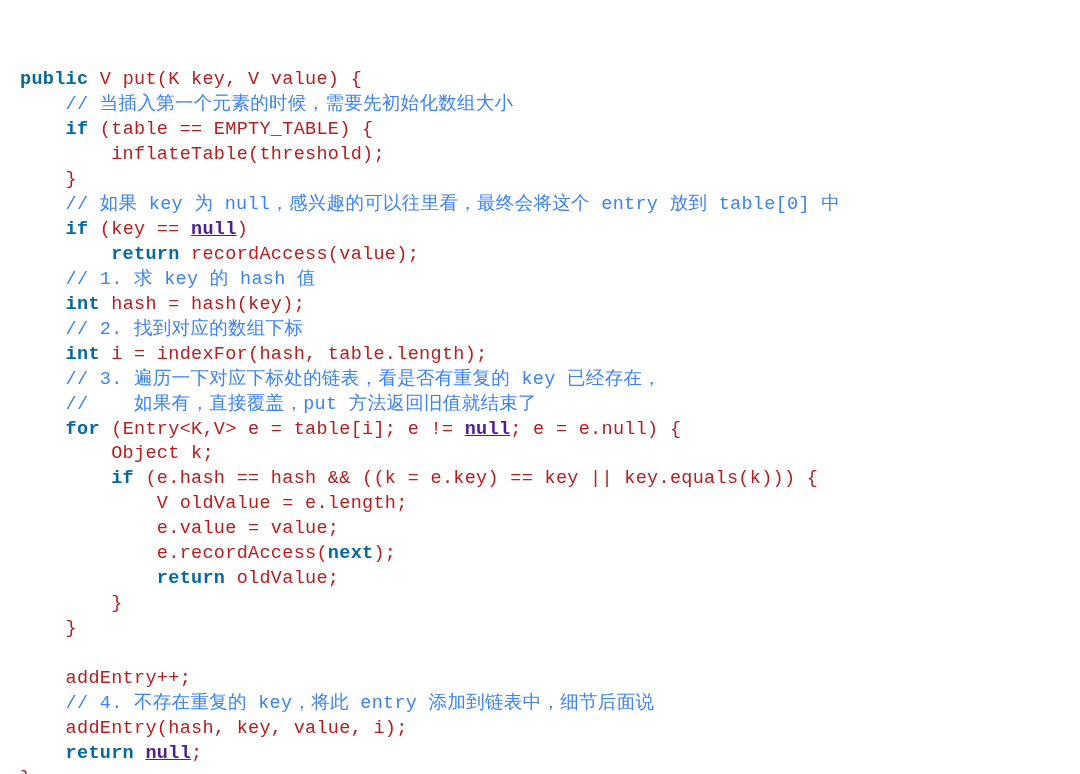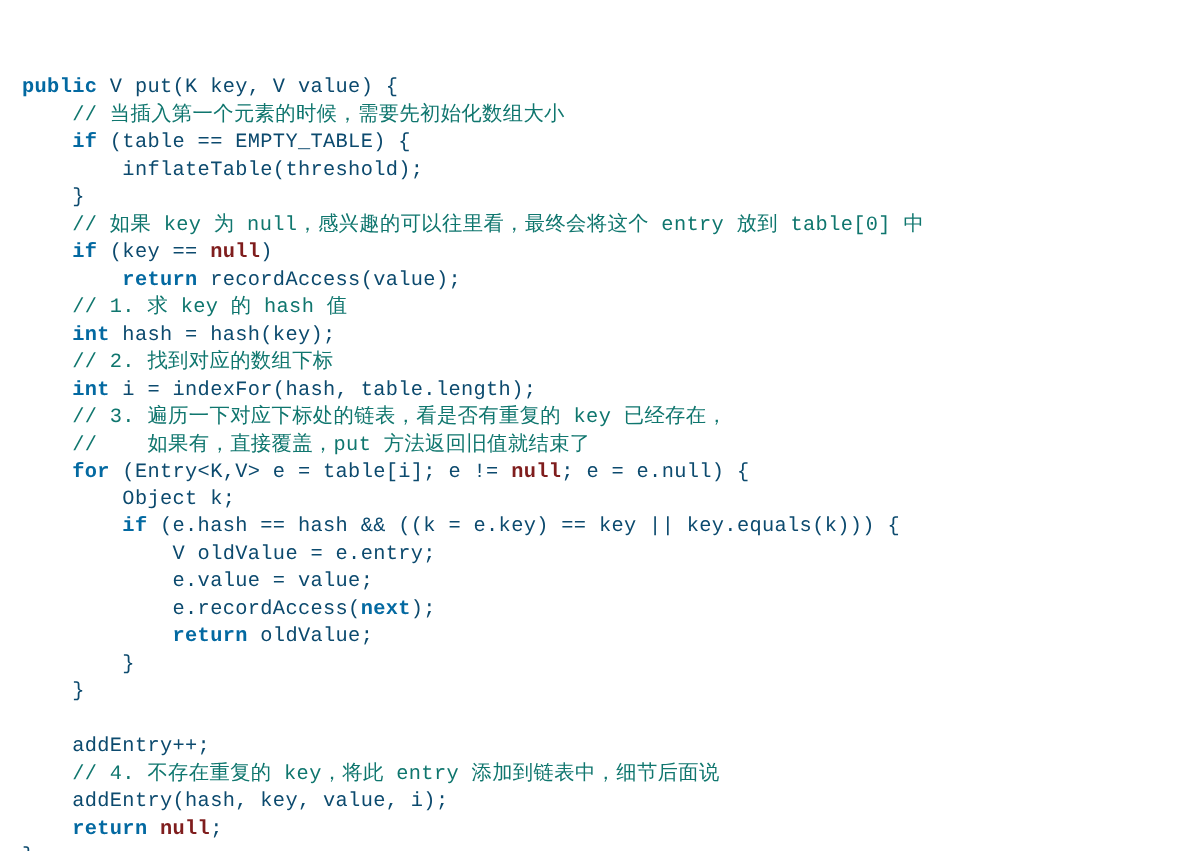--- a/index.html
+++ b/index.html
@@ -7,23 +7,23 @@
     padding: 18px 20px;
     background: #fff;
     font-family: Consolas, 'Courier New', monospace;
     font-size: 18.5px;
     line-height: 1.35;
     color: #333;
     white-space: pre;
     letter-spacing: 0.3px;
   }
   .kw   { color: #0369a1; font-weight: bold; }
-  .com  { color: #0f766e; }
-  .lit  { color: #7f1d1d; font-weight: bold; }
-  .plain{ color: #0c4a6e; }
+  .com  { color: #3b82f6; }
+  .lit  { color: #4c1d95; font-weight: bold; text-decoration: underline; }
+  .plain{ color: #b91c1c; }
 </style>
 </head>
 <body>
 
 <div><span><span class="kw">public</span><span class="plain"> V put(K key, V value) {</span></span>
 <span>    <span class="com">// 当插入第一个元素的时候，需要先初始化数组大小</span></span>
 <span>    <span class="kw">if</span><span class="plain"> (table == EMPTY_TABLE) {</span></span>
 <span>        <span class="plain">inflateTable(threshold);</span></span>
 <span>    <span class="plain">}</span></span>
 <span>    <span class="com">// 如果 key 为 null，感兴趣的可以往里看，最终会将这个 entry 放到 table[0] 中</span></span>
@@ -31,21 +31,21 @@
 <span>        <span class="kw">return</span><span class="plain"> recordAccess(value);</span></span>
 <span>    <span class="com">// 1. 求 key 的 hash 值</span></span>
 <span>    <span class="kw">int</span><span class="plain"> hash = hash(key);</span></span>
 <span>    <span class="com">// 2. 找到对应的数组下标</span></span>
 <span>    <span class="kw">int</span><span class="plain"> i = indexFor(hash, table.length);</span></span>
 <span>    <span class="com">// 3. 遍历一下对应下标处的链表，看是否有重复的 key 已经存在，</span></span>
 <span>    <span class="com">//    如果有，直接覆盖，put 方法返回旧值就结束了</span></span>
 <span>    <span class="kw">for</span><span class="plain"> (Entry&lt;K,V&gt; e = table[i]; e != </span><span class="lit">null</span><span class="plain">; e = e.null) {</span></span>
 <span>        <span class="plain">Object k;</span></span>
 <span>        <span class="kw">if</span><span class="plain"> (e.hash == hash &amp;&amp; ((k = e.key) == key || key.equals(k))) {</span></span>
-<span>            <span class="plain">V oldValue = e.entry;</span></span>
+<span>            <span class="plain">V oldValue = e.length;</span></span>
 <span>            <span class="plain">e.value = value;</span></span>
 <span>            <span class="plain">e.recordAccess(</span><span class="kw">next</span><span class="plain">);</span></span>
 <span>            <span class="kw">return</span><span class="plain"> oldValue;</span></span>
 <span>        <span class="plain">}</span></span>
 <span>    <span class="plain">}</span></span>
 <span> </span>
 <span>    <span class="plain">addEntry++;</span></span>
 <span>    <span class="com">// 4. 不存在重复的 key，将此 entry 添加到链表中，细节后面说</span></span>
 <span>    <span class="plain">addEntry(hash, key, value, i);</span></span>
 <span>    <span class="kw">return</span><span class="plain"> </span><span class="lit">null</span><span class="plain">;</span></span>

